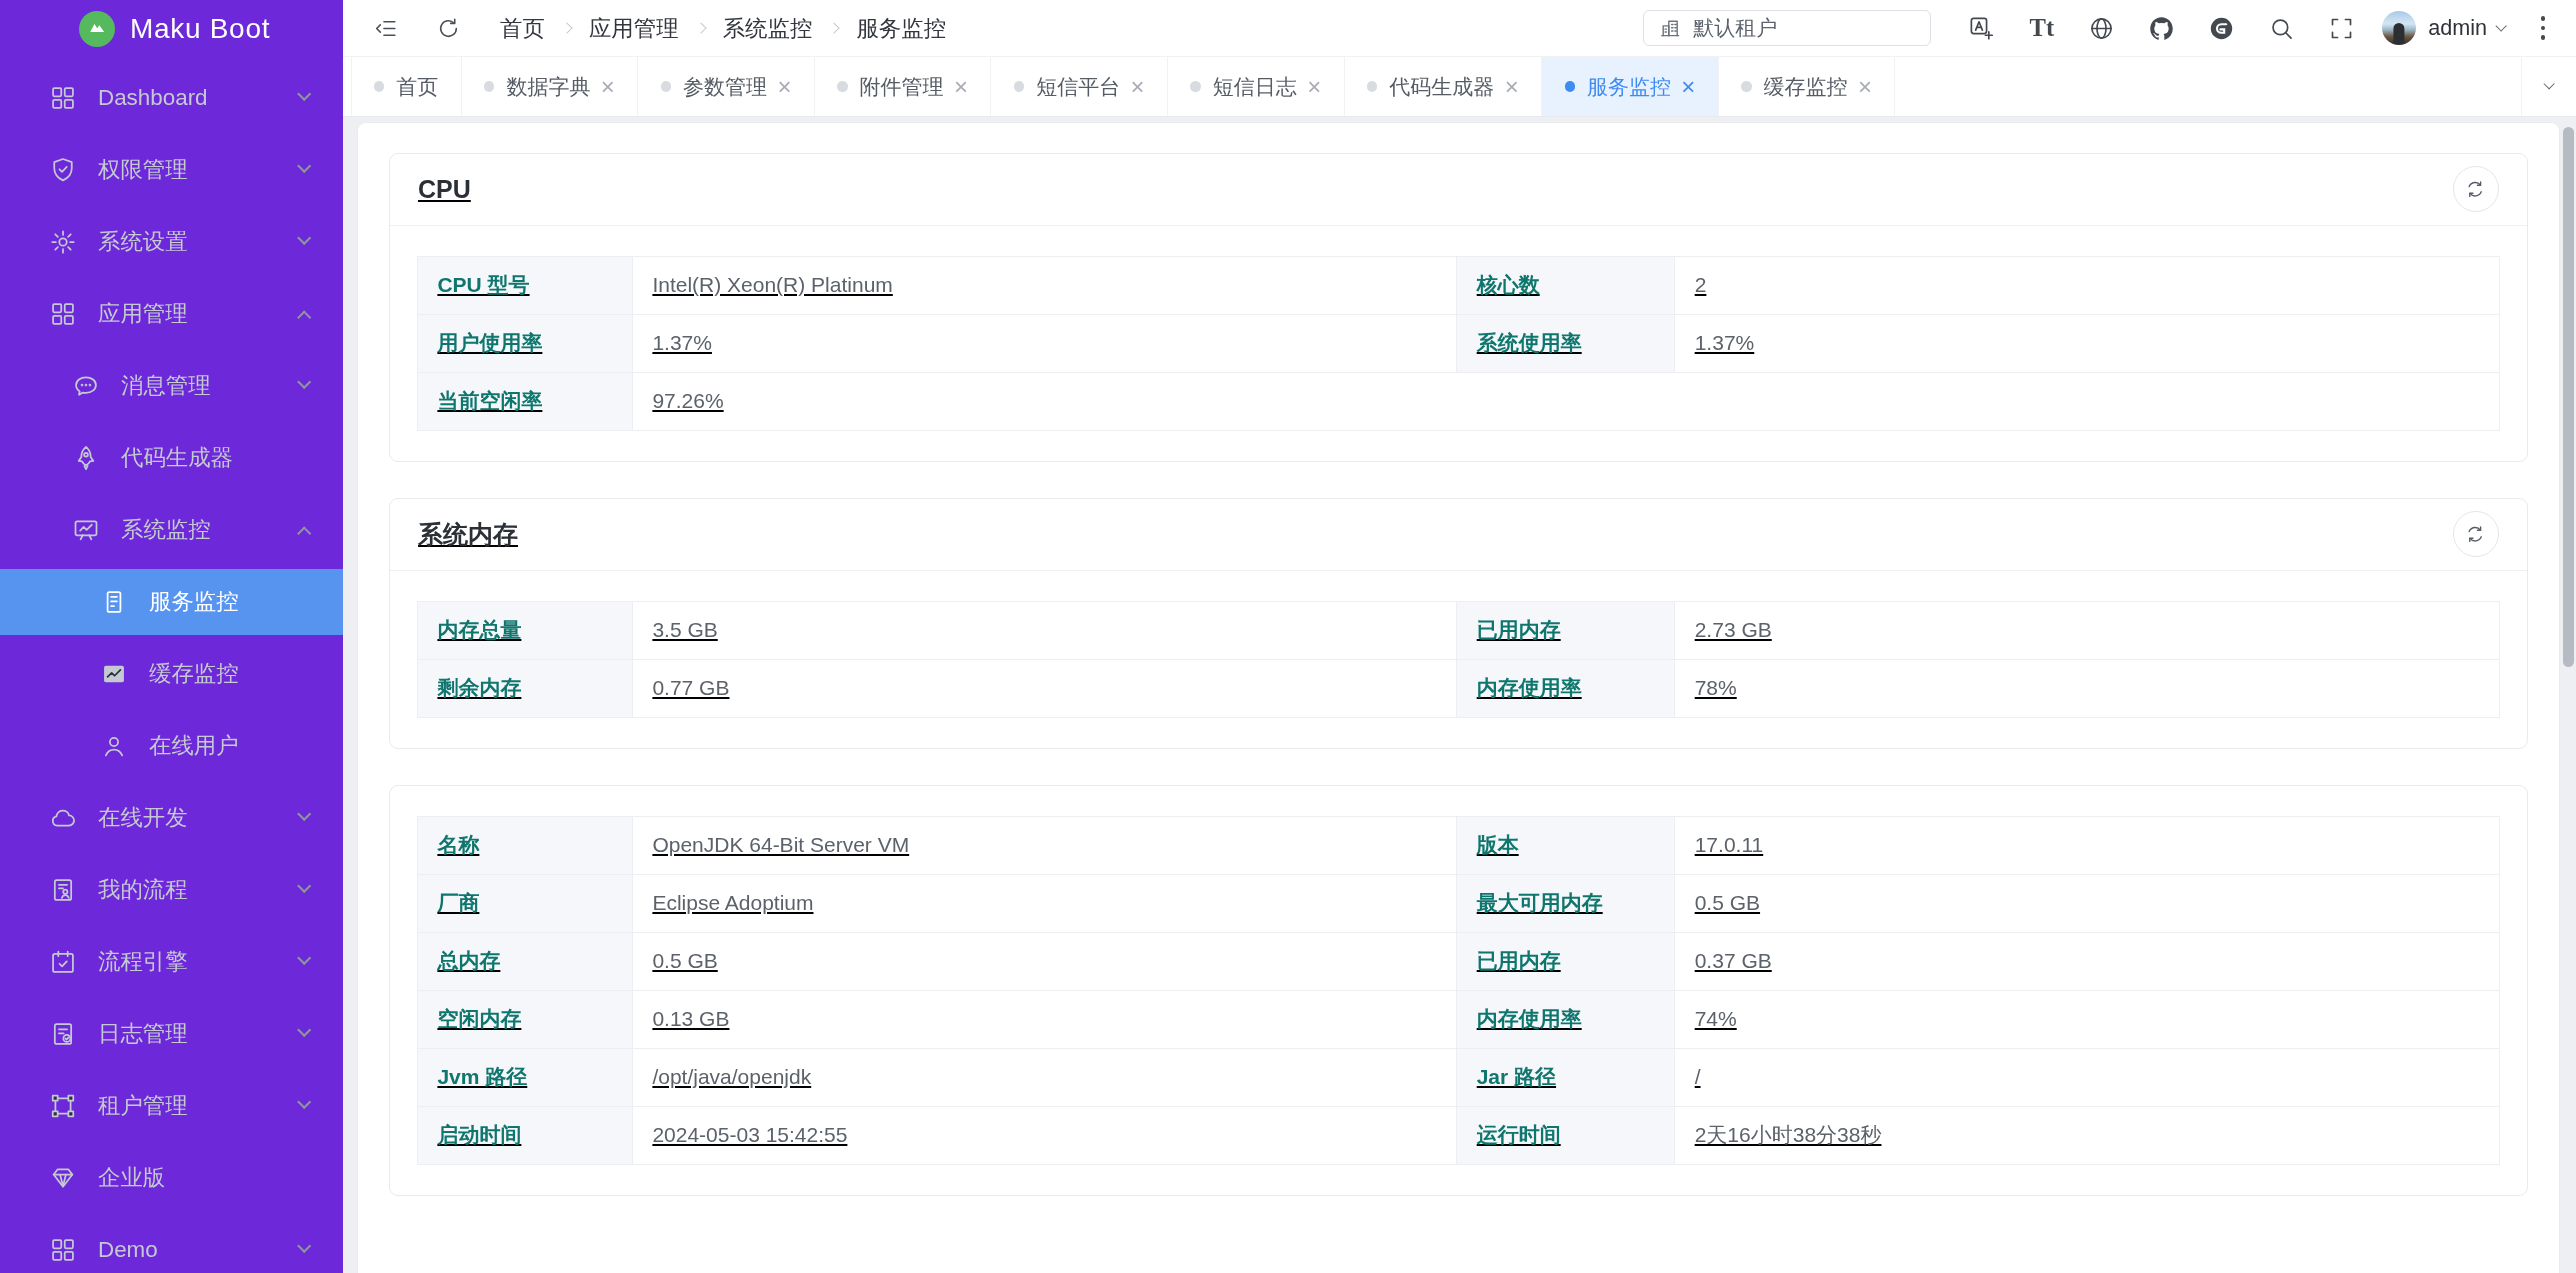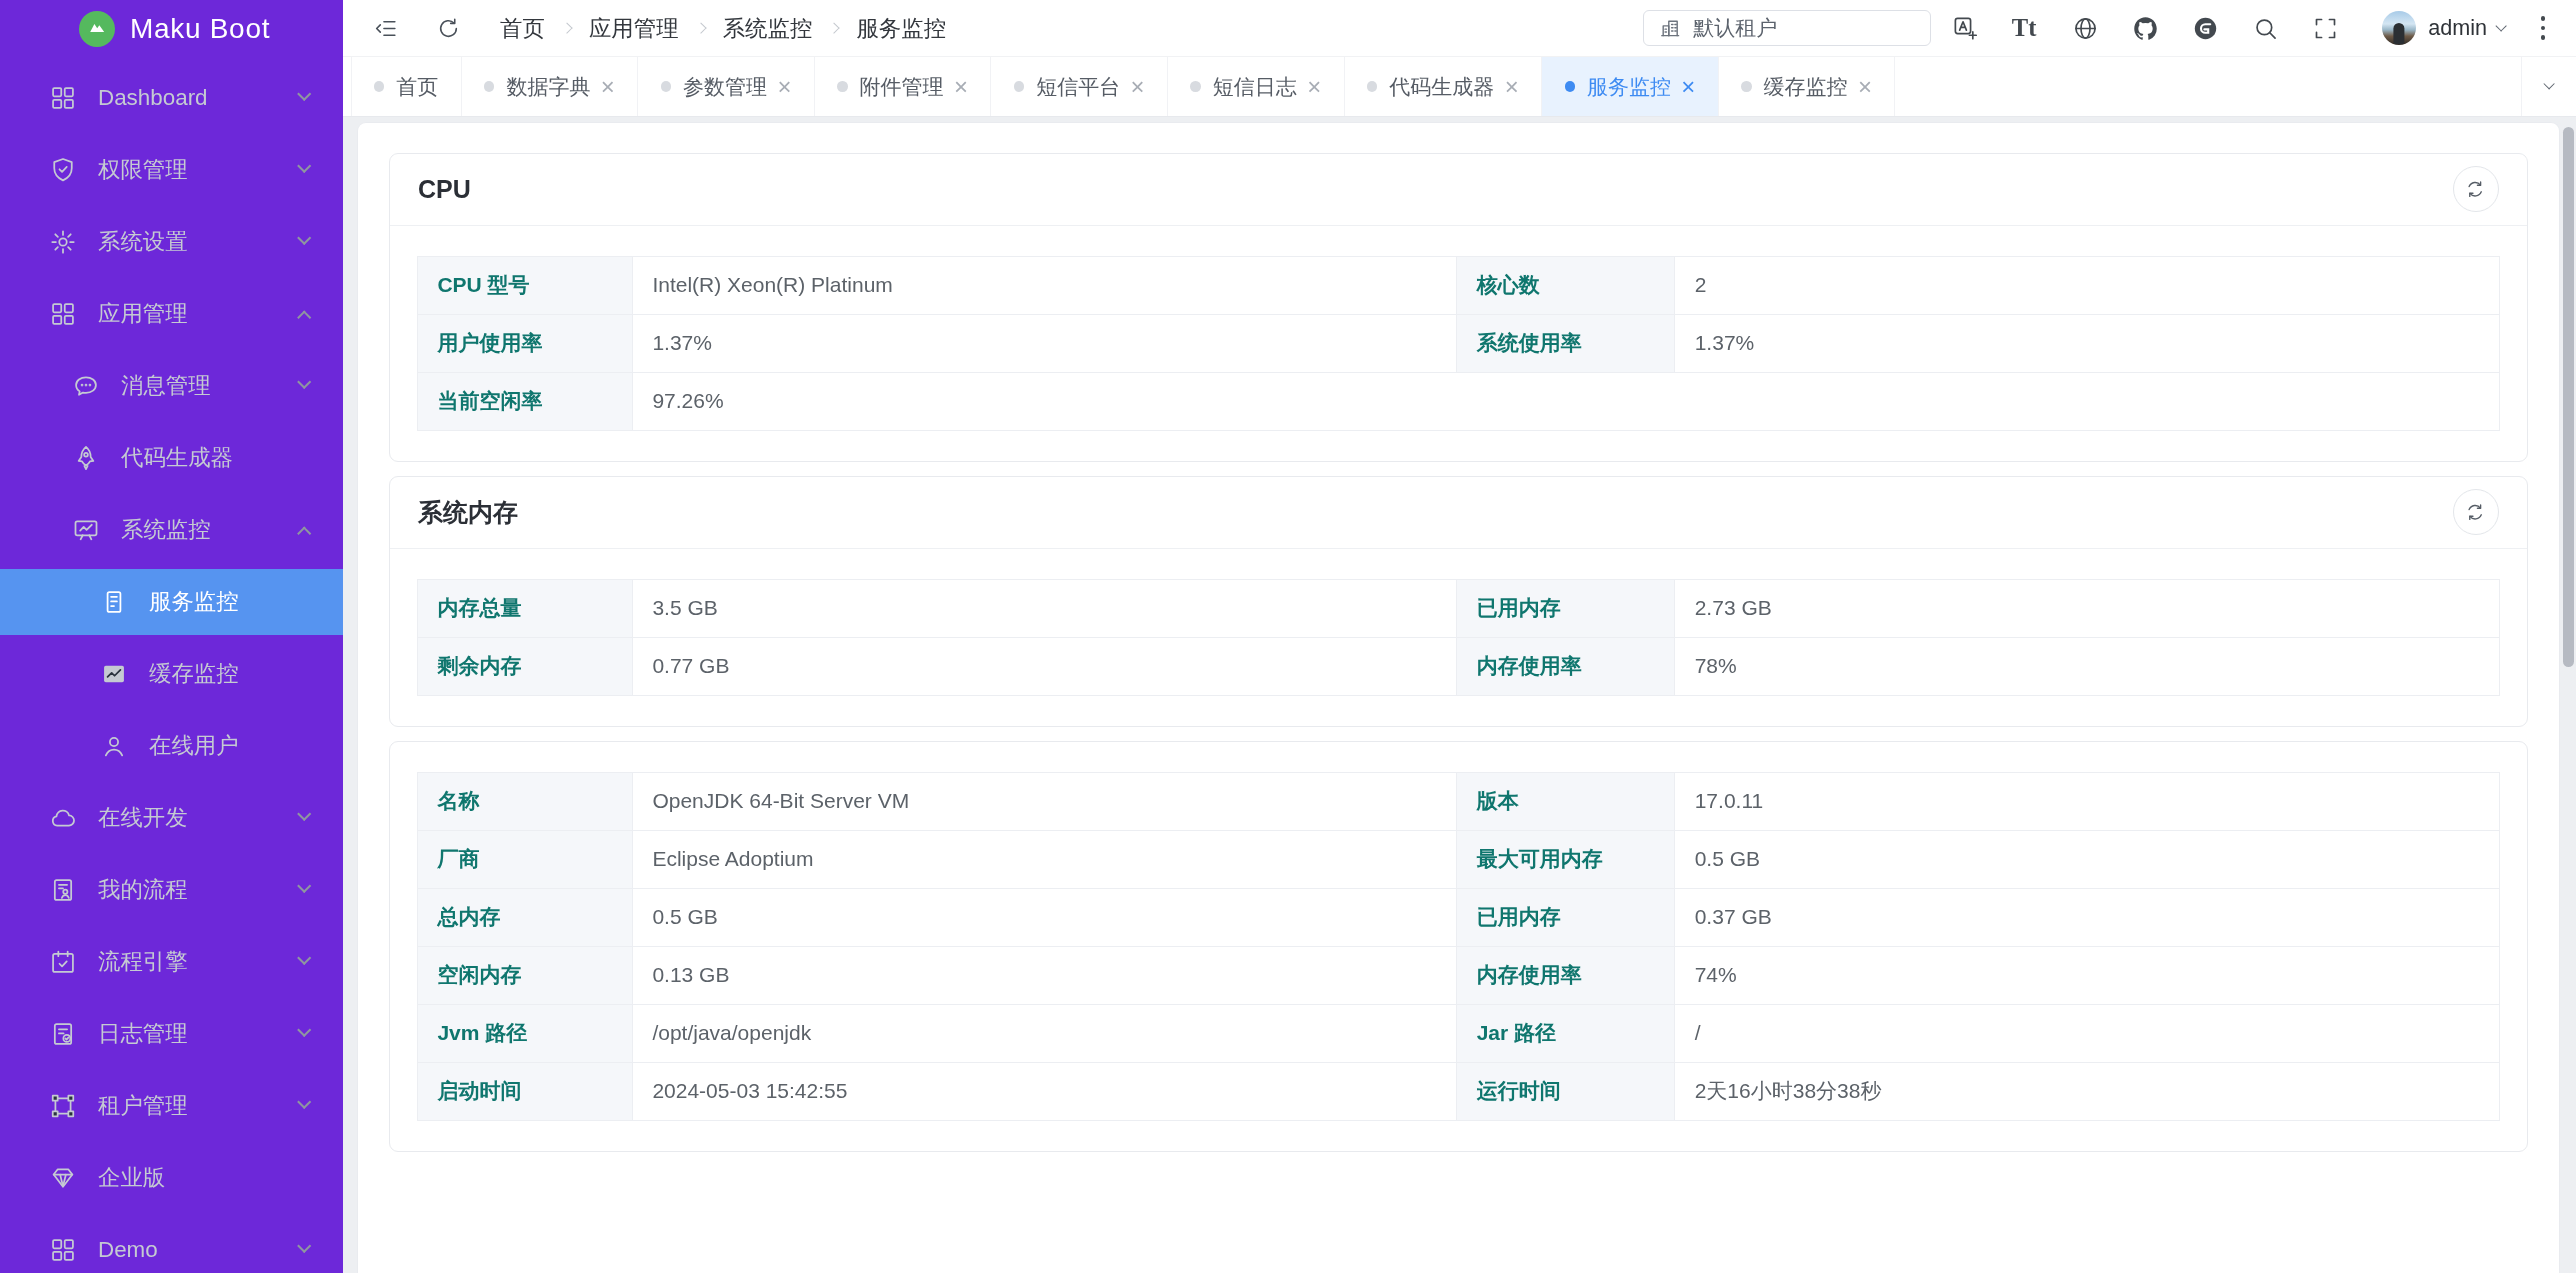--- a/index.html
+++ b/index.html
@@ -29,21 +29,21 @@
   .header { height:57px; background:#fff; border-bottom:1.5px solid #f1f2f4; display:flex; align-items:center; padding:0 18px 0 21px; flex:0 0 auto; }
   .hbtn { width:42px; height:42px; display:flex; align-items:center; justify-content:center; color:#495059; cursor:pointer; }
   .hbtn svg { width:25px; height:25px; }
   .hbtn + .hbtn { margin-left:21px; }
   .crumbs { display:flex; align-items:center; margin-left:31px; font-size:22.4px; color:#33373d; }
   .crumb { cursor:pointer; white-space:nowrap; }
   .csep { width:8.2px; height:8.2px; border-right:1.9px solid #c4c8ce; border-bottom:1.9px solid #c4c8ce; transform:rotate(-45deg); margin:0 18px; }
   .hright { margin-left:auto; display:flex; align-items:center; }
   .tenant { width:288px; height:36px; border:1.5px solid #dde0e6; border-radius:6px; display:flex; align-items:center; gap:12px; padding:0 15px; font-size:21px; color:#5c636d; margin-right:21px; cursor:pointer; background:#fff; white-space:nowrap; }
   .tenant svg { width:22.4px; height:22.4px; color:#6c737d; flex:0 0 22.4px; }
-  .iconbtn { width:60px; height:57px; display:flex; align-items:center; justify-content:flex-start; color:#43494f; cursor:pointer; }
+  .iconbtn { width:60px; height:57px; display:flex; align-items:center; justify-content:center; color:#43494f; cursor:pointer; }
   .iconbtn svg { width:27px; height:27px; }
   .tt { font-size:24.6px; font-weight:600; font-family:"Liberation Serif","DejaVu Serif",serif; color:#43494f; }
   .usermenu { display:flex; align-items:center; margin-left:10.4px; cursor:pointer; }
   .avatar { width:34px; height:34px; border-radius:50%; background:linear-gradient(180deg,#a8cbe8 0%,#d4e6f3 38%,#9bb8c9 55%,#6e5a47 74%,#2e2a26 100%); position:relative; overflow:hidden; flex:0 0 34px; }
   .avatar::after { content:""; position:absolute; left:50%; top:36%; width:11.2px; height:21px; transform:translateX(-50%); background:#2b2f33; border-radius:6px 6px 2.2px 2.2px; }
   .uname { font-size:21.6px; color:#2f3338; margin-left:12px; }
   .chev-sm { width:8.2px; height:8.2px; border-right:1.9px solid #5f6670; border-bottom:1.9px solid #5f6670; transform:rotate(45deg); margin:-4.5px 0 0 10.4px; }
   .kebab { margin-left:22.4px; width:30px; height:42px; display:flex; flex-direction:column; align-items:center; justify-content:center; gap:5.2px; cursor:pointer; }
   .kebab i { width:4.5px; height:4.5px; border-radius:50%; background:#43494f; }
 
@@ -57,21 +57,21 @@
   .tab.active .dot { background:#3e8bf2; }
   .tab.active .x { color:#3e8bf2; }
   .tab-more { margin-left:auto; width:55px; display:flex; align-items:center; justify-content:center; border-left:1.5px solid #f1f2f5; cursor:pointer; }
   .tab-more .chev-sm { margin:0; transform:rotate(45deg) translate(-1.5px,-1.5px); border-color:#5f6670; }
 
   
   .content { flex:1; position:relative; background:#edeff2; min-height:0; }
   .page { position:absolute; left:14px; top:4.5px; right:16.4px; bottom:-3px; background:#fff; border:1.5px solid #e9ebef; border-bottom:none; border-radius:9px 9px 0 0; padding:30px 31px; overflow:hidden; }
   .vthumb { position:absolute; right:2.2px; top:10.4px; width:10.4px; height:540px; border-radius:6px; background:#b6bac2; cursor:pointer; }
 
-  .card { border:1.5px solid #e8eaee; border-radius:9px; margin-bottom:14px; background:#fff; }
+  .card { border:1.5px solid #e8eaee; border-radius:9px; margin-bottom:36px; background:#fff;text-decoration:underline; }
   .card-head { height:72px; display:flex; align-items:center; justify-content:space-between; padding:0 28px; border-bottom:1.5px solid #eef0f3; }
   .card-title { font-size:25px; font-weight:700; color:#2b2f36; }
   .refresh-btn { width:46px; height:46px; border-radius:50%; border:1.5px solid #e3e6ea; background:#fff; display:flex; align-items:center; justify-content:center; color:#565d66; cursor:pointer; }
   .refresh-btn svg { width:22.4px; height:22.4px; }
   .card-body { padding:30px 27px; }
   table.kv { width:100%; border-collapse:collapse; table-layout:fixed; }
   .kv td { border:1.5px solid #eceef2; height:58px; font-size:21px; padding:0 19.4px; overflow:hidden; white-space:nowrap; }
   .kv td.k { background:#f5f7fa; font-weight:700; color:#0f766e; }
   .kv td.v { color:#5c6269; }
 </style>

